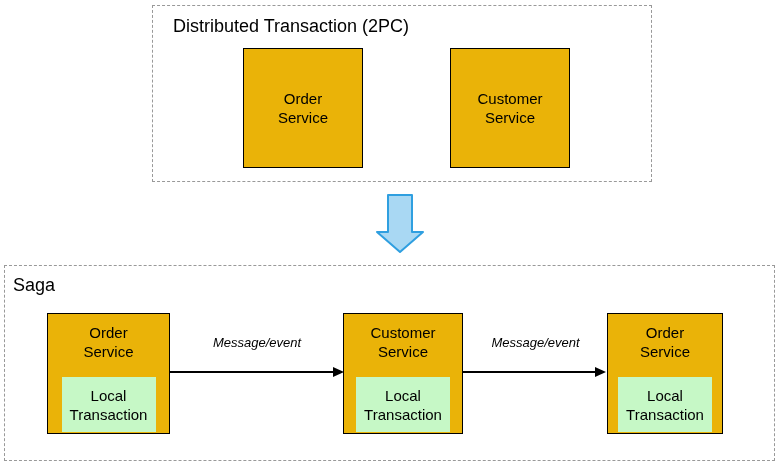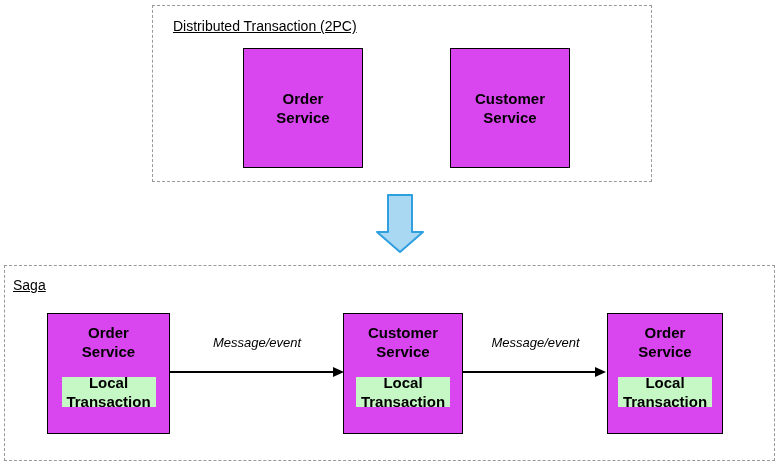--- a/index.html
+++ b/index.html
@@ -15,30 +15,28 @@
     background: #ffffff;
     overflow: hidden;
   }
   .dashed-group {
     position: absolute;
     border: 1px dashed #999999;
     background: #ffffff;
   }
   .group-title {
     position: absolute;
-    font-size: 14px;
+    font-size: 18px;
     line-height: 22px;
     white-space: nowrap;
-    text-decoration: underline;
   }
   .service-box {
     position: absolute;
     border: 1.5px solid #000000;
-    background: #d946ef;
-    font-weight: bold;
+    background: #eab308;
   }
   .service-box.centered {
     display: flex;
     align-items: center;
     justify-content: center;
   }
   .service-label {
     font-size: 15px;
     line-height: 19px;
     text-align: center;
@@ -53,21 +51,21 @@
     line-height: 19px;
     text-align: center;
     white-space: pre-line;
   }
   .local-transaction {
     position: absolute;
     top: 63px;
     left: 50%;
     transform: translateX(-50%);
     width: 94px;
-    height: 30px;
+    height: 55px;
     background: #c6f8c6;
     display: flex;
     align-items: center;
     justify-content: center;
     font-size: 15px;
     line-height: 19px;
     text-align: center;
     white-space: pre-line;
   }
   .msg-arrow-line {

